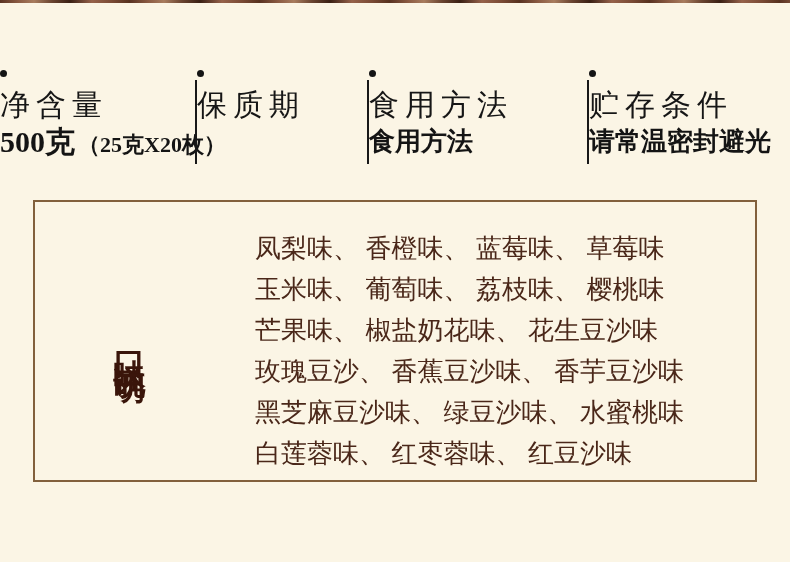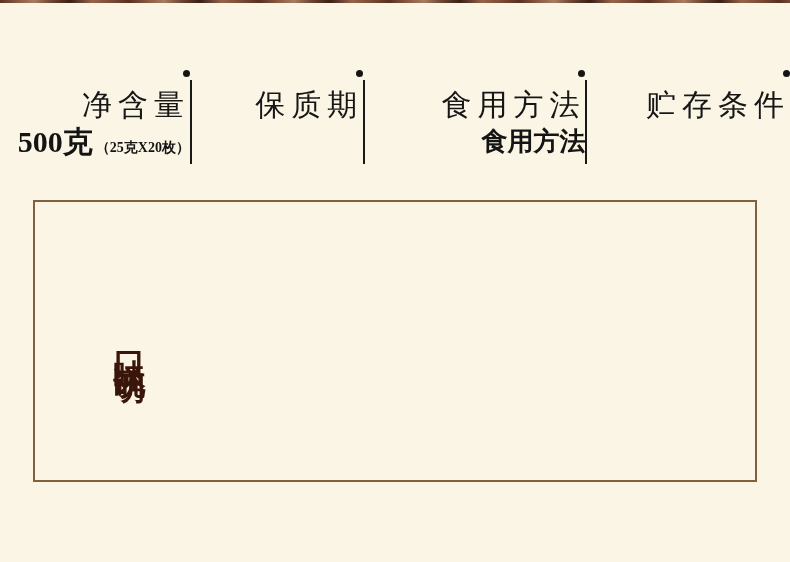--- a/index.html
+++ b/index.html
@@ -20,21 +20,21 @@
 
   
   .info-row {
     display: flex;
     margin-top: 67px;
     align-items: flex-start;
   }
   .info-col {
     display: flex;
     flex-direction: column;
-    align-items: flex-end;
+    align-items: flex-start;
     text-align: center;
   }
   .col-1 { width: 195px; }
   .col-2 { width: 176px; }
   .col-3 { width: 226px; }
   .col-4 { width: 208px; }
   .v-divider {
     width: 2px; height: 84px;
     margin-top: 10px;
     background: #181818;
@@ -54,21 +54,21 @@
   }
   .info-value {
     margin-top: 7px;
     font-size: 26px;
     line-height: 28px;
     font-weight: 700;
     color: #141414;
     white-space: nowrap;
   }
   .value-main { font-size: 30px; font-weight: 700; }
-  .value-sub  { font-size: 14px; font-weight: 700; margin-left: 3px; }
+  .value-sub  { font-size: 22px; font-weight: 700; margin-left: 3px; }
 
   
   .flavor-box {
     margin: 36px 0 0 33px;
     width: 724px; height: 282px;
     border: 2px solid #82603c;
     display: flex;
   }
   .box-left {
     width: 190px;
@@ -124,21 +124,30 @@
     <span class="dot"></span>
     <div class="info-title">食用方法</div>
     <div class="info-value">食用方法</div>
   </div>
 
   <div class="v-divider"></div>
 
   <div class="info-col col-4">
     <span class="dot"></span>
     <div class="info-title">贮存条件</div>
+    <div class="info-value">请常温密封避光</div>
   </div>
 
 </div>
 
 <div class="flavor-box">
   <div class="box-left">
     <div class="box-title">口味说明</div>
   </div>
+  <div class="box-right">
+    <div class="flavor-line">凤梨味、 香橙味、 蓝莓味、 草莓味</div>
+    <div class="flavor-line">玉米味、 葡萄味、 荔枝味、 樱桃味</div>
+    <div class="flavor-line">芒果味、 椒盐奶花味、 花生豆沙味</div>
+    <div class="flavor-line">玫瑰豆沙、 香蕉豆沙味、 香芋豆沙味</div>
+    <div class="flavor-line">黑芝麻豆沙味、 绿豆沙味、 水蜜桃味</div>
+    <div class="flavor-line">白莲蓉味、 红枣蓉味、 红豆沙味</div>
+  </div>
 </div>
 
 </body></html>

